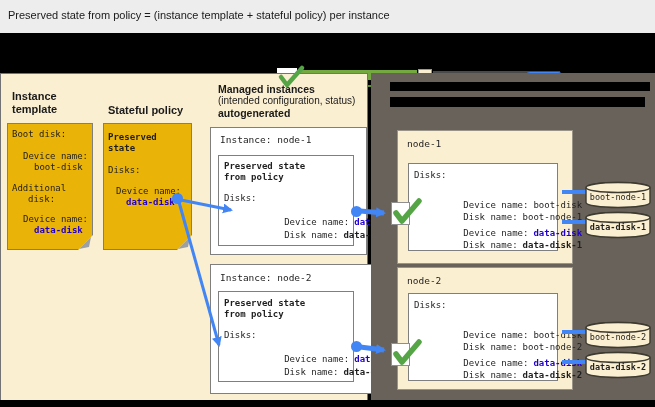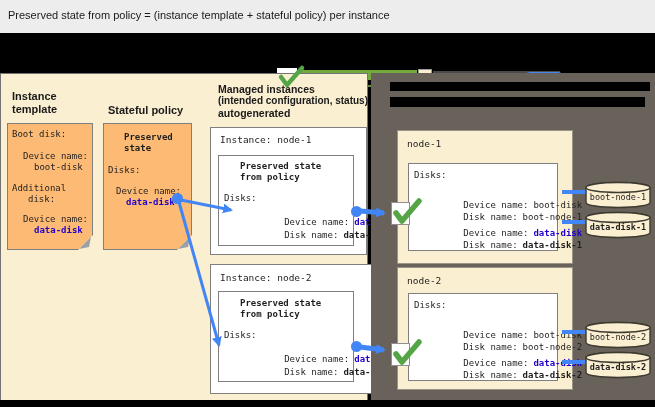--- a/index.html
+++ b/index.html
@@ -15,29 +15,29 @@
   .band{position:absolute;left:0;top:33px;width:655px;height:40px;background:#000;}
 
   
   .panel-left{position:absolute;left:0;top:73px;width:368px;height:329px;
               background:#fbefd2;border:1px solid #737373;box-sizing:border-box;}
   .panel-dark{position:absolute;left:371px;top:73px;width:284px;height:327px;background:#69625a;}
   .bottom-bar{position:absolute;left:0;top:400px;width:655px;height:7px;background:#000;}
 
   .h2{font-size:11px;font-weight:bold;color:#1a1a1a;line-height:13px;}
   .h3a{font-size:10.5px;font-weight:bold;color:#1a1a1a;line-height:12px;white-space:nowrap;}
-  .h3b{font-size:10px;font-weight:bold;color:#1a1a1a;line-height:12px;white-space:nowrap;}
+  .h3b{font-size:10px;font-weight:normal;color:#1a1a1a;line-height:12px;white-space:nowrap;}
 
   .mono{font-family:"DejaVu Sans Mono",monospace;font-size:9px;color:#1f1f1f;white-space:pre;line-height:10px;}
   .mono10{font-family:"DejaVu Sans Mono",monospace;font-size:9.5px;color:#1f1f1f;white-space:pre;}
-  .b{font-weight:bold;margin-left:16px;}
+  .b{font-weight:bold;}
   .link{color:#2200cc;font-weight:bold;}
   .val{margin-left:5px;}
 
-  .doc{position:absolute;background:#fdba74;border:1px solid #7f7f7f;box-sizing:border-box;padding-left:28px;}
+  .doc{position:absolute;background:#eab308;border:1px solid #7f7f7f;box-sizing:border-box;padding-left:28px;}
   .wbox{position:absolute;background:#ffffff;border:1px solid #7f7f7f;box-sizing:border-box;}
   .beige-box{position:absolute;background:#fbefd2;border:1px solid #9a9488;box-sizing:border-box;}
 
   .redact{position:absolute;background:#000;}
   .dot{position:absolute;width:11px;height:11px;border-radius:50%;background:#4285f4;z-index:60;}
   .conn{position:absolute;height:4px;width:26px;background:#4285f4;}
   .checkbox{position:absolute;width:19px;height:23px;background:#fff;border:1px solid #8f8f8f;box-sizing:border-box;z-index:20;}
   .check-svg{position:absolute;z-index:30;overflow:visible;}
   .cyl{position:absolute;}
   .cyl text{font-family:"DejaVu Sans Mono",monospace;font-size:8.5px;fill:#1f1f1f;}

